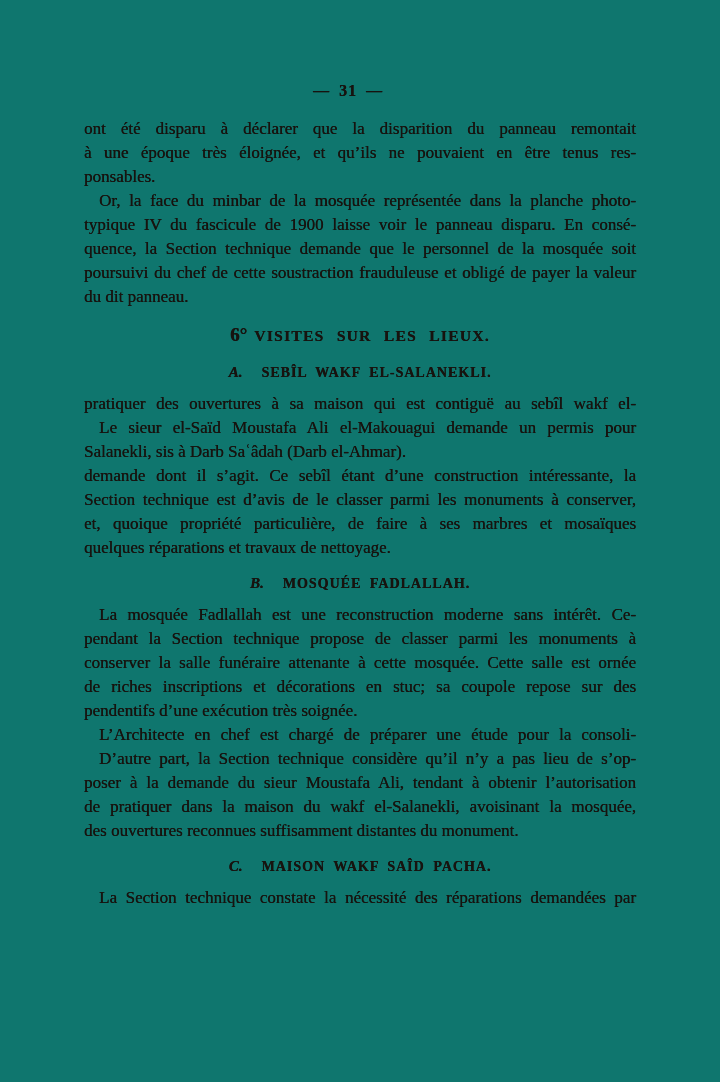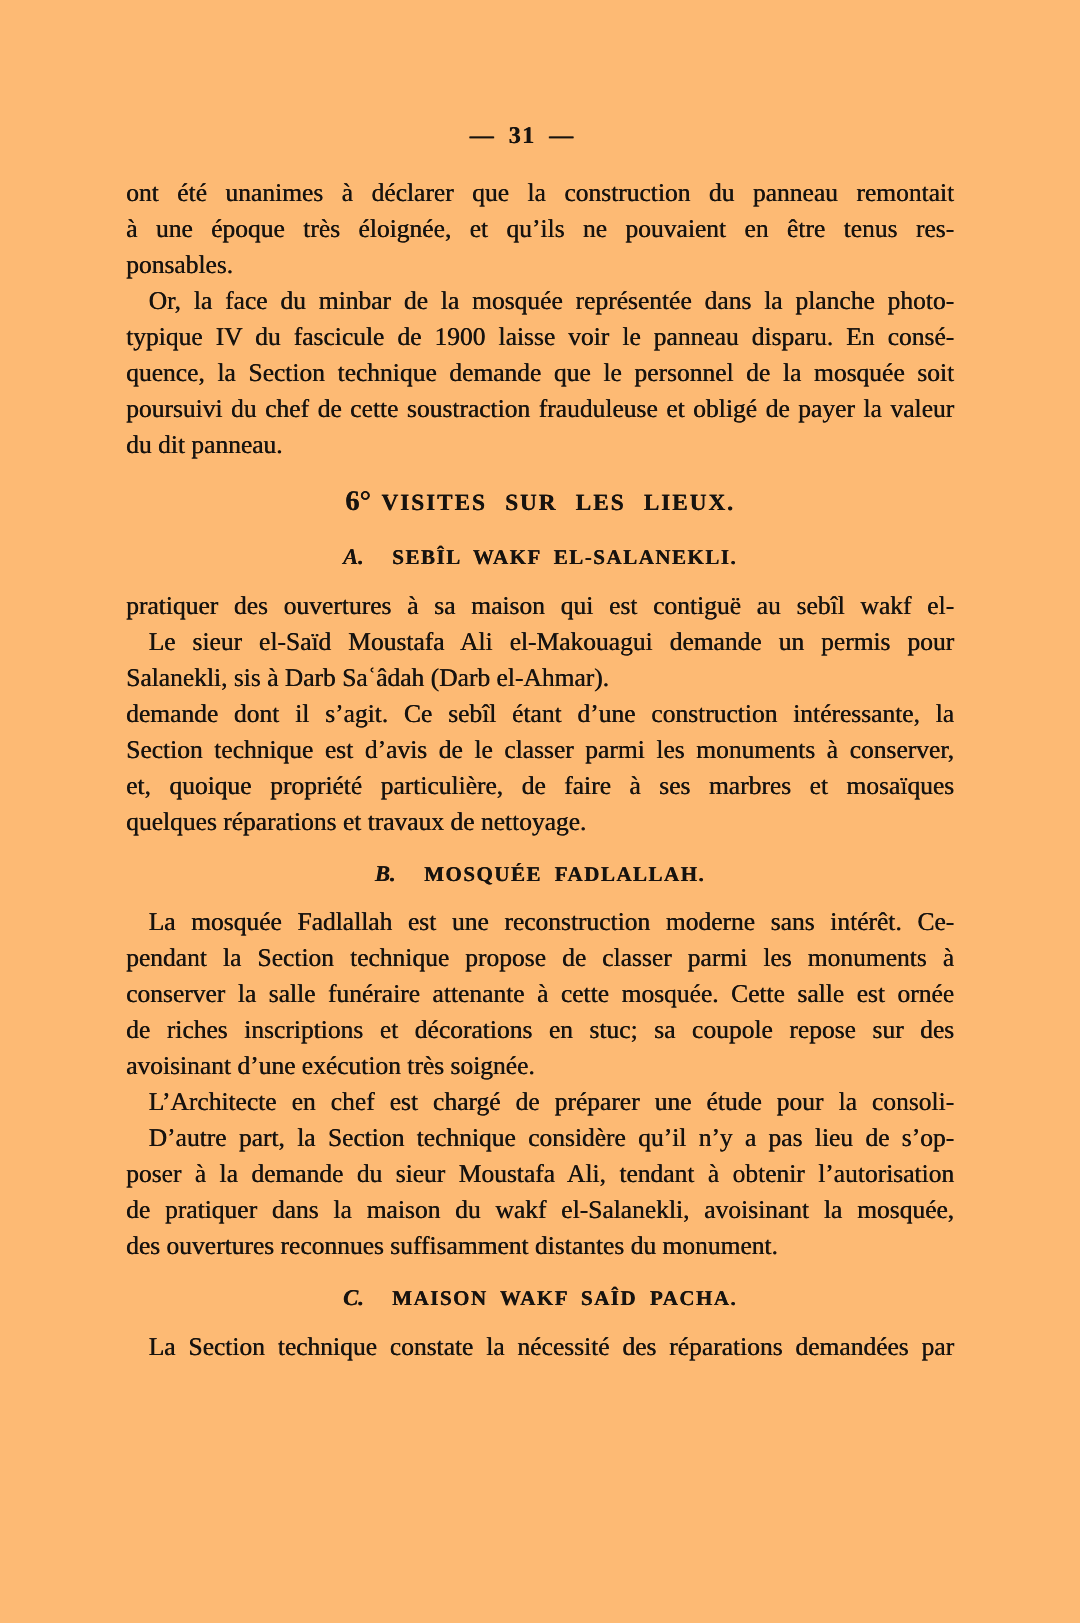--- a/index.html
+++ b/index.html
@@ -4,21 +4,21 @@
 <style>
   html, body {
     margin: 0;
     padding: 0;
     background: #fefefd;
   }
   .page {
     position: relative;
     width: 720px;
     height: 1082px;
-    background: #fdba74;
+    background: #0f766e;
     overflow: hidden;
     font-family: "Liberation Serif", "DejaVu Serif", serif;
     color: #17130f;
   }
   .content {
     position: absolute;
     left: 84px;
     top: 0;
     width: 552px;
   }
@@ -85,21 +85,21 @@
 </head>
 <body>
 
 <div class="page">
   <div class="content">
     <div class="page-number-wrap">
       <div class="page-number">— 31 —</div>
     </div>
     <div id="text-body">
         <div class="paragraph">
-          <div class="line">ont été unanimes à déclarer que la construction du panneau remontait</div>
+          <div class="line">ont été disparu à déclarer que la disparition du panneau remontait</div>
           <div class="line">à une époque très éloignée, et qu’ils ne pouvaient en être tenus res-</div>
           <div class="line last">ponsables.</div>
         </div>
         <div class="paragraph">
           <div class="line indent">Or, la face du minbar de la mosquée représentée dans la planche photo-</div>
           <div class="line">typique IV du fascicule de 1900 laisse voir le panneau disparu. En consé-</div>
           <div class="line">quence, la Section technique demande que le personnel de la mosquée soit</div>
           <div class="line">poursuivi du chef de cette soustraction frauduleuse et obligé de payer la valeur</div>
           <div class="line last">du dit panneau.</div>
         </div>
@@ -115,21 +115,21 @@
           <div class="line">Section technique est d’avis de le classer parmi les monuments à conserver,</div>
           <div class="line">et, quoique propriété particulière, de faire à ses marbres et mosaïques</div>
           <div class="line last">quelques réparations et travaux de nettoyage.</div>
         </div>
         <div class="subheading"><div class="sub-prefix" style="display: inline;">B.</div><div class="sub-label" style="display: inline;">MOSQUÉE FADLALLAH.</div></div>
         <div class="paragraph">
           <div class="line indent">La mosquée Fadlallah est une reconstruction moderne sans intérêt. Ce-</div>
           <div class="line">pendant la Section technique propose de classer parmi les monuments à</div>
           <div class="line">conserver la salle funéraire attenante à cette mosquée. Cette salle est ornée</div>
           <div class="line">de riches inscriptions et décorations en stuc; sa coupole repose sur des</div>
-          <div class="line last">avoisinant d’une exécution très soignée.</div>
+          <div class="line last">pendentifs d’une exécution très soignée.</div>
         </div>
         <div class="paragraph">
           <div class="line indent">L’Architecte en chef est chargé de préparer une étude pour la consoli-</div>
         </div>
         <div class="paragraph">
           <div class="line indent">D’autre part, la Section technique considère qu’il n’y a pas lieu de s’op-</div>
           <div class="line">poser à la demande du sieur Moustafa Ali, tendant à obtenir l’autorisation</div>
           <div class="line">de pratiquer dans la maison du wakf el-Salanekli, avoisinant la mosquée,</div>
           <div class="line last">des ouvertures reconnues suffisamment distantes du monument.</div>
         </div>

